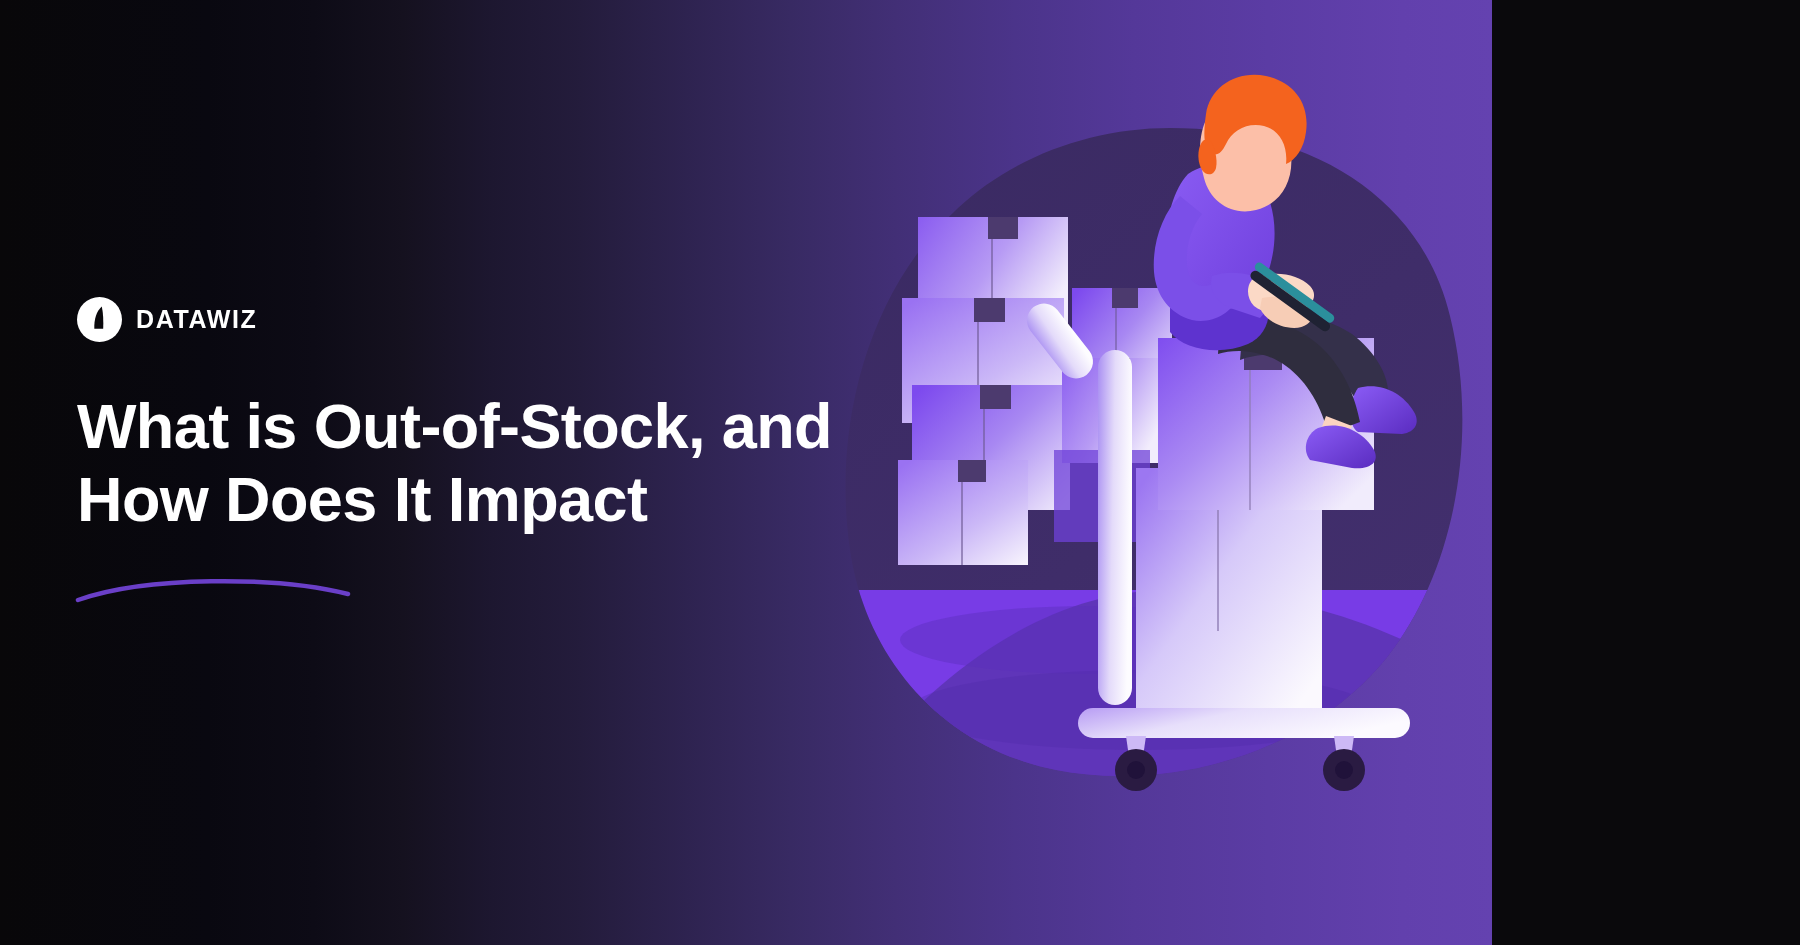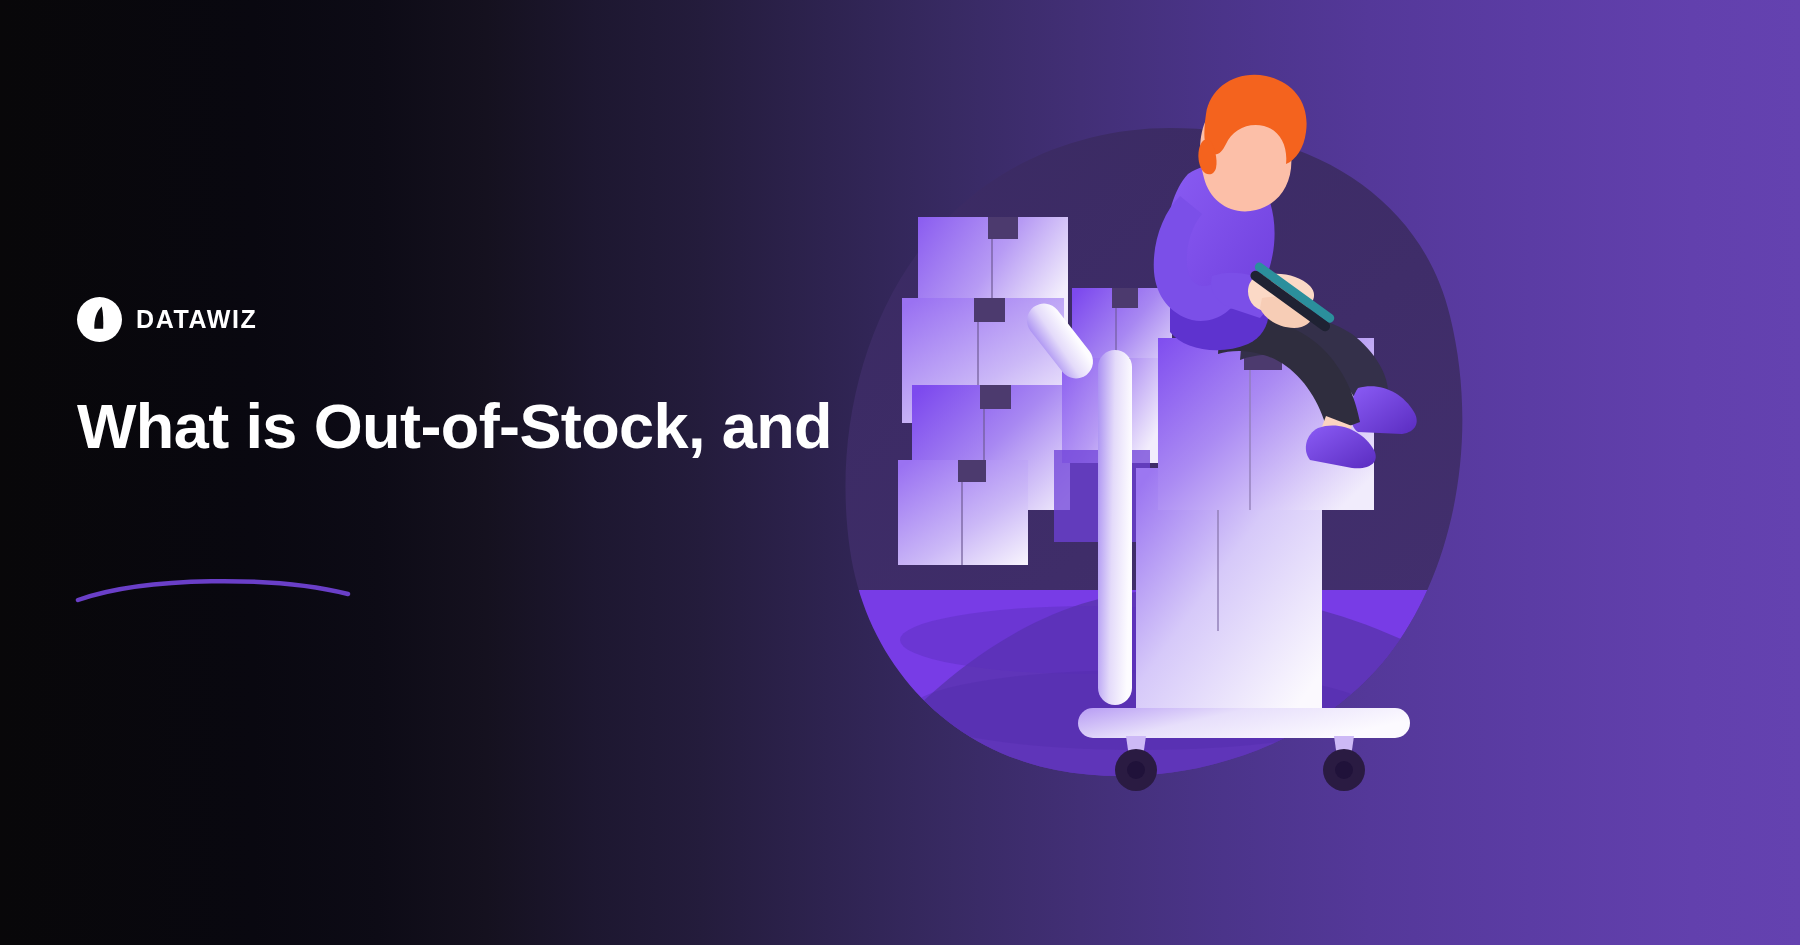--- a/index.html
+++ b/index.html
@@ -6,21 +6,21 @@
   * { margin:0; padding:0; box-sizing:border-box; }
   html, body {
     width:1800px; height:945px;
     overflow:hidden;
     background:#0a090c;
     font-family:"Liberation Sans", sans-serif;
   }
 
   .banner {
     position:relative;
-    width:1800px; height:945px;
+    width:1492px; height:945px;
     overflow:hidden;
     background:
       linear-gradient(90deg,
         #080709 0%,
         #090810 14%,
         #0d0b16 21%,
         #15111f 27%,
         #1d1730 33%,
         #241c3c 39%,
         #2e2350 46%,
@@ -301,20 +301,21 @@
     <div class="brand">
       <svg class="brand-mark" viewBox="0 0 45 45">
         <circle cx="22.5" cy="22.5" r="22.5" fill="#ffffff"></circle>
         <path d="M 24.8 9.5 C 19.5 14.2 17.0 22.0 17.3 31.8 L 26.2 31.8 C 26.5 23.5 26.2 16.0 24.8 9.5 Z" fill="#0a090c"></path>
       </svg>
       <span class="brand-name">DATAWIZ</span>
     </div>
 
     <h1 class="headline">
       <span class="hl-line">What is Out-of-Stock, and</span>
+      <span class="hl-line">How Does It Impact</span>
 
       <span class="arc-wrap">
         <svg viewBox="0 0 280 30" xmlns="http://www.w3.org/2000/svg">
           <path d="M 2 26 C 70 2 200 2 272 20" stroke="#6a3fc8" stroke-width="4.5" fill="none" stroke-linecap="round"></path>
         </svg>
       </span>
     </h1>
 
   </div>
 </div>

